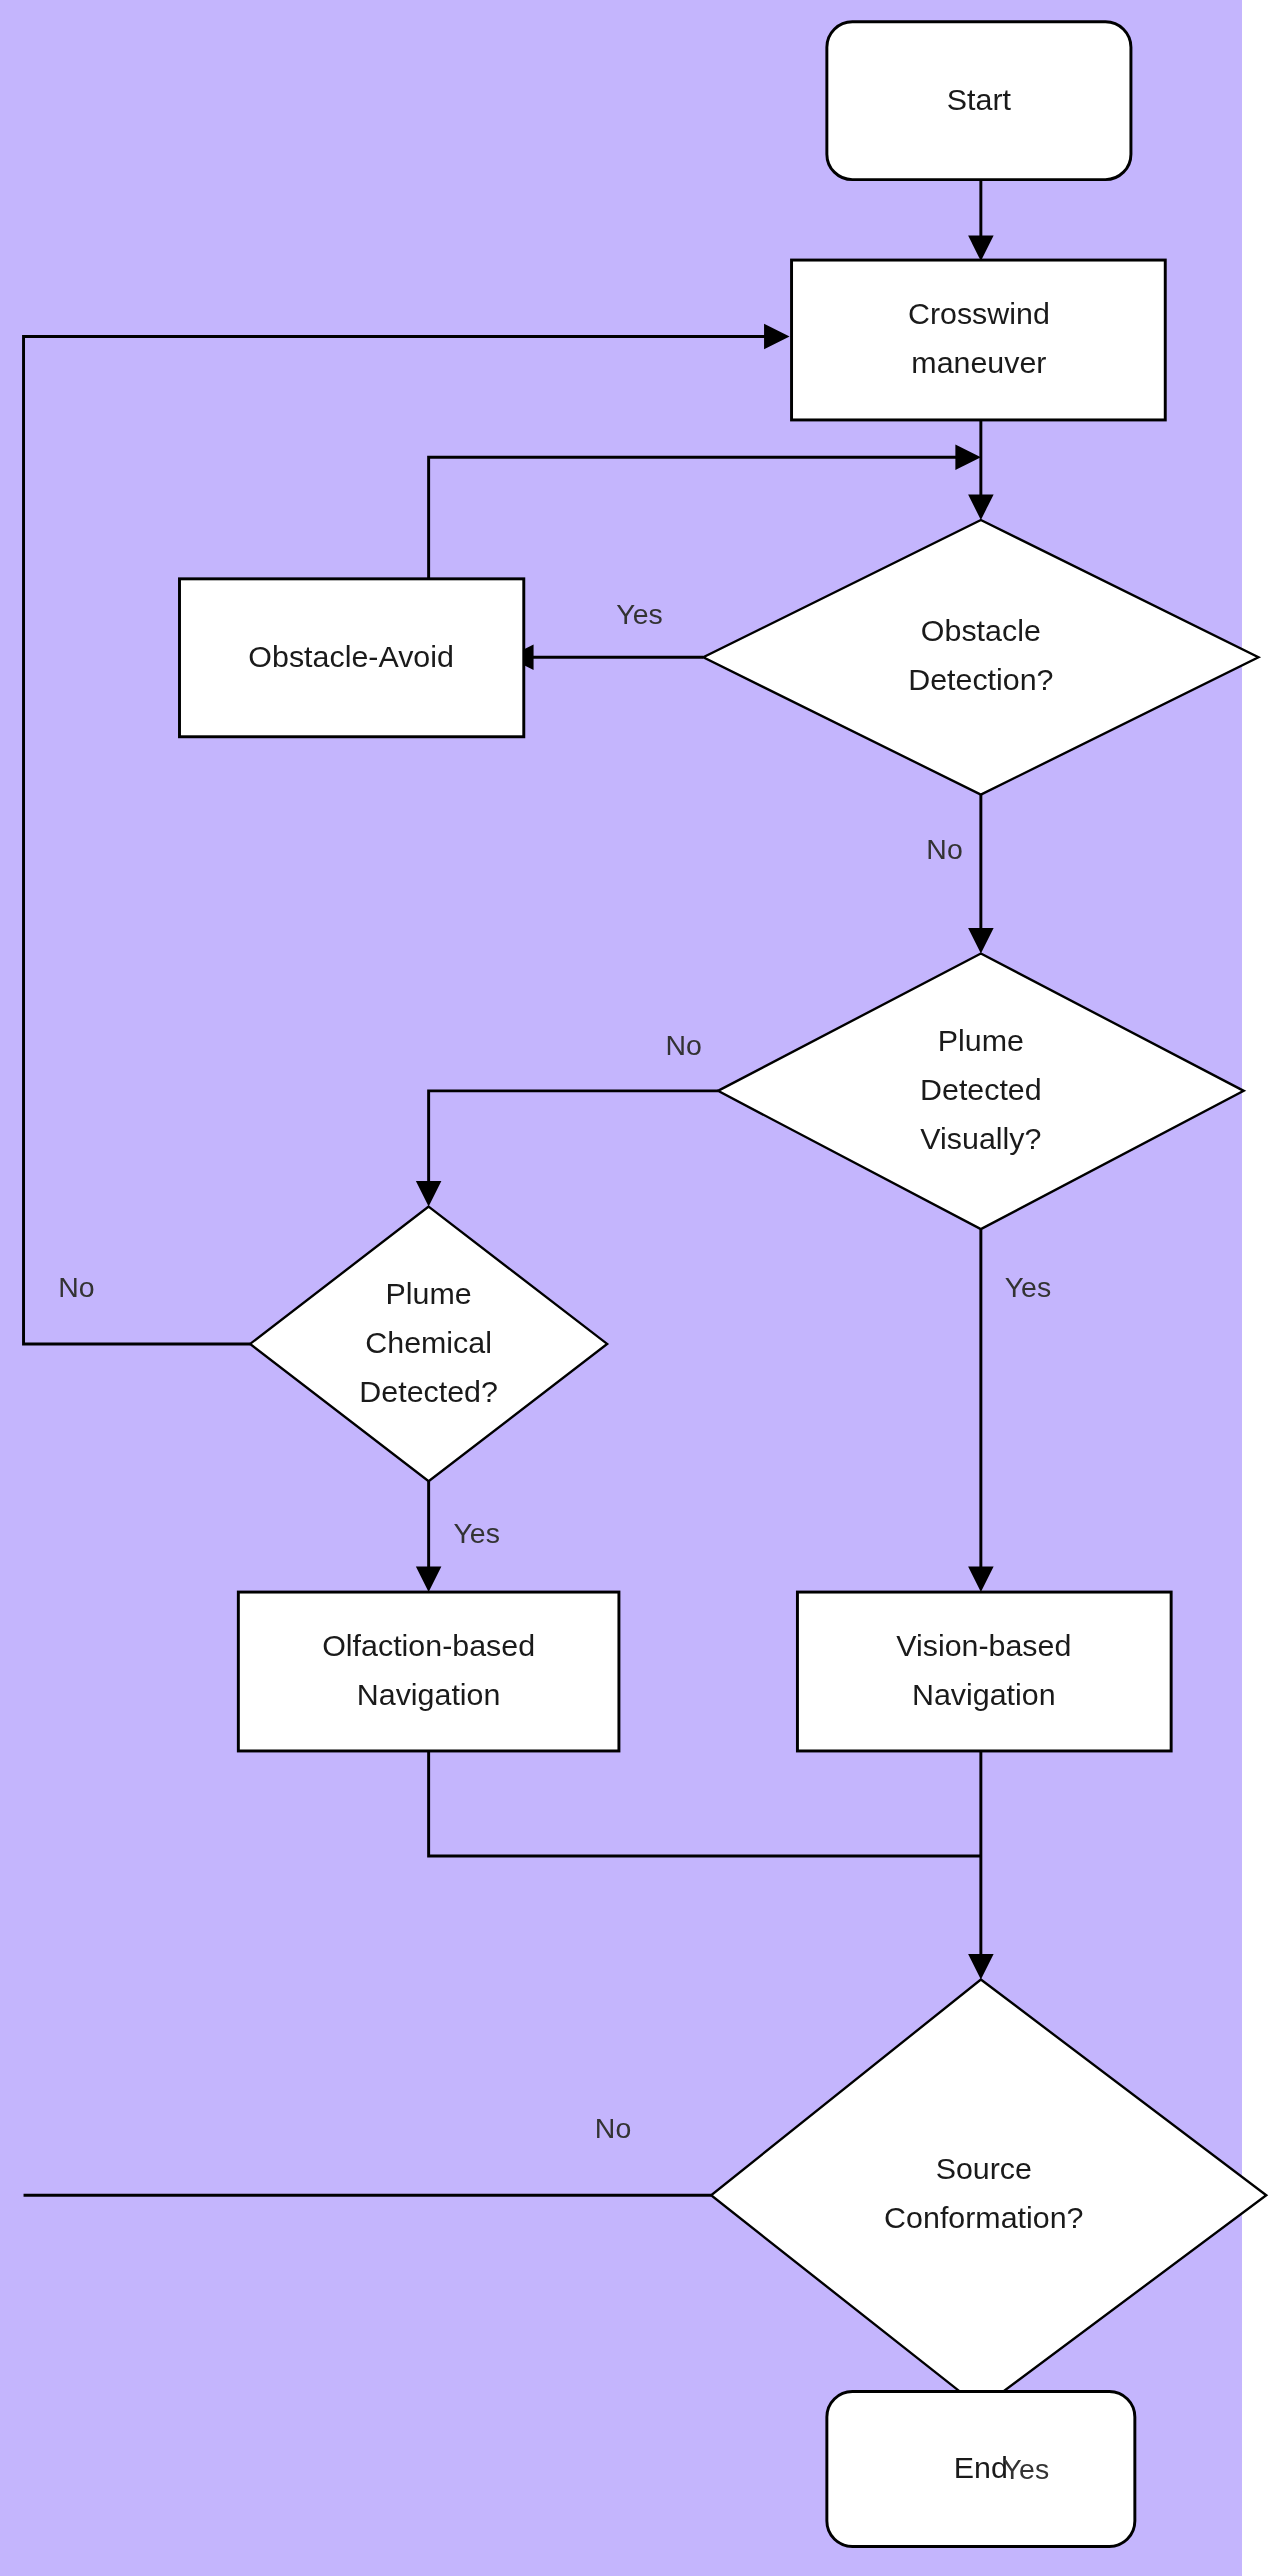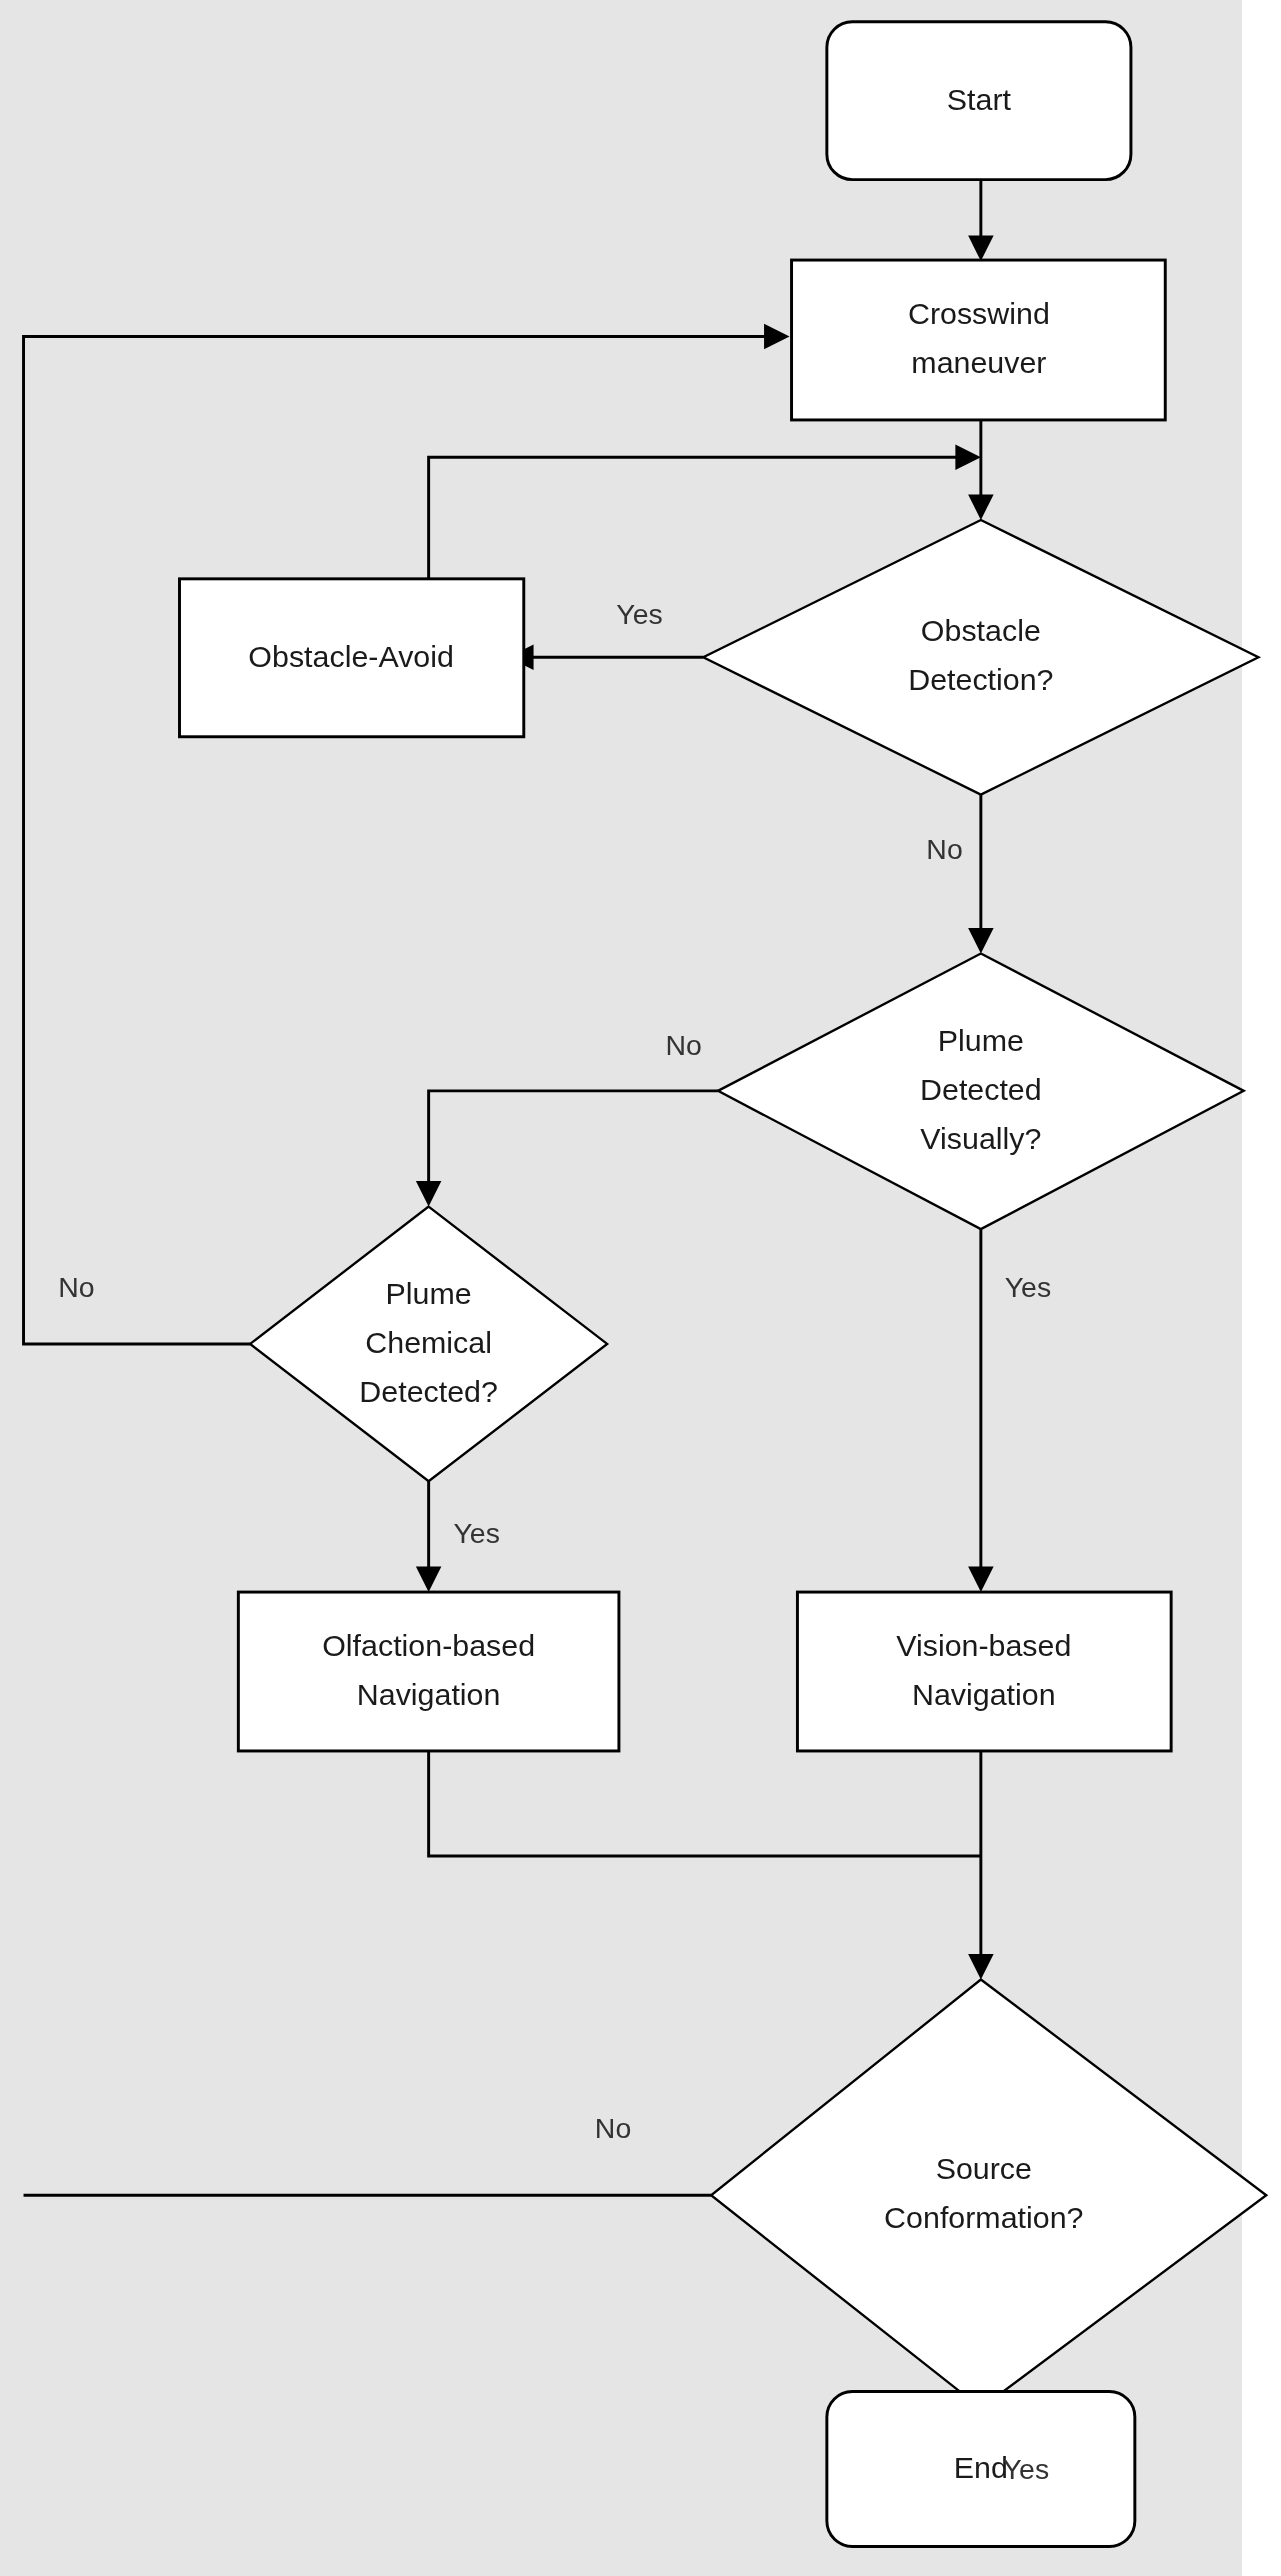--- a/index.html
+++ b/index.html
@@ -4,21 +4,21 @@
 <style>
   html, body {
     margin: 0;
     padding: 0;
     background: #ffffff;
   }
   #flowchart-root {
     position: relative;
     width: 1242px;
     height: 2576px;
-    background: #e5e5e5;
+    background: #c4b5fd;
     font-family: "Liberation Sans", sans-serif;
   }
   svg#flow-svg {
     display: block;
     width: 1281px;
     height: 2576px;
   }
   .shape-stroke { stroke: #000000; stroke-width: 3; fill: #ffffff; }
   .shape-stroke-thin { stroke: #000000; stroke-width: 2.4; fill: #ffffff; }
   .edge-line {

